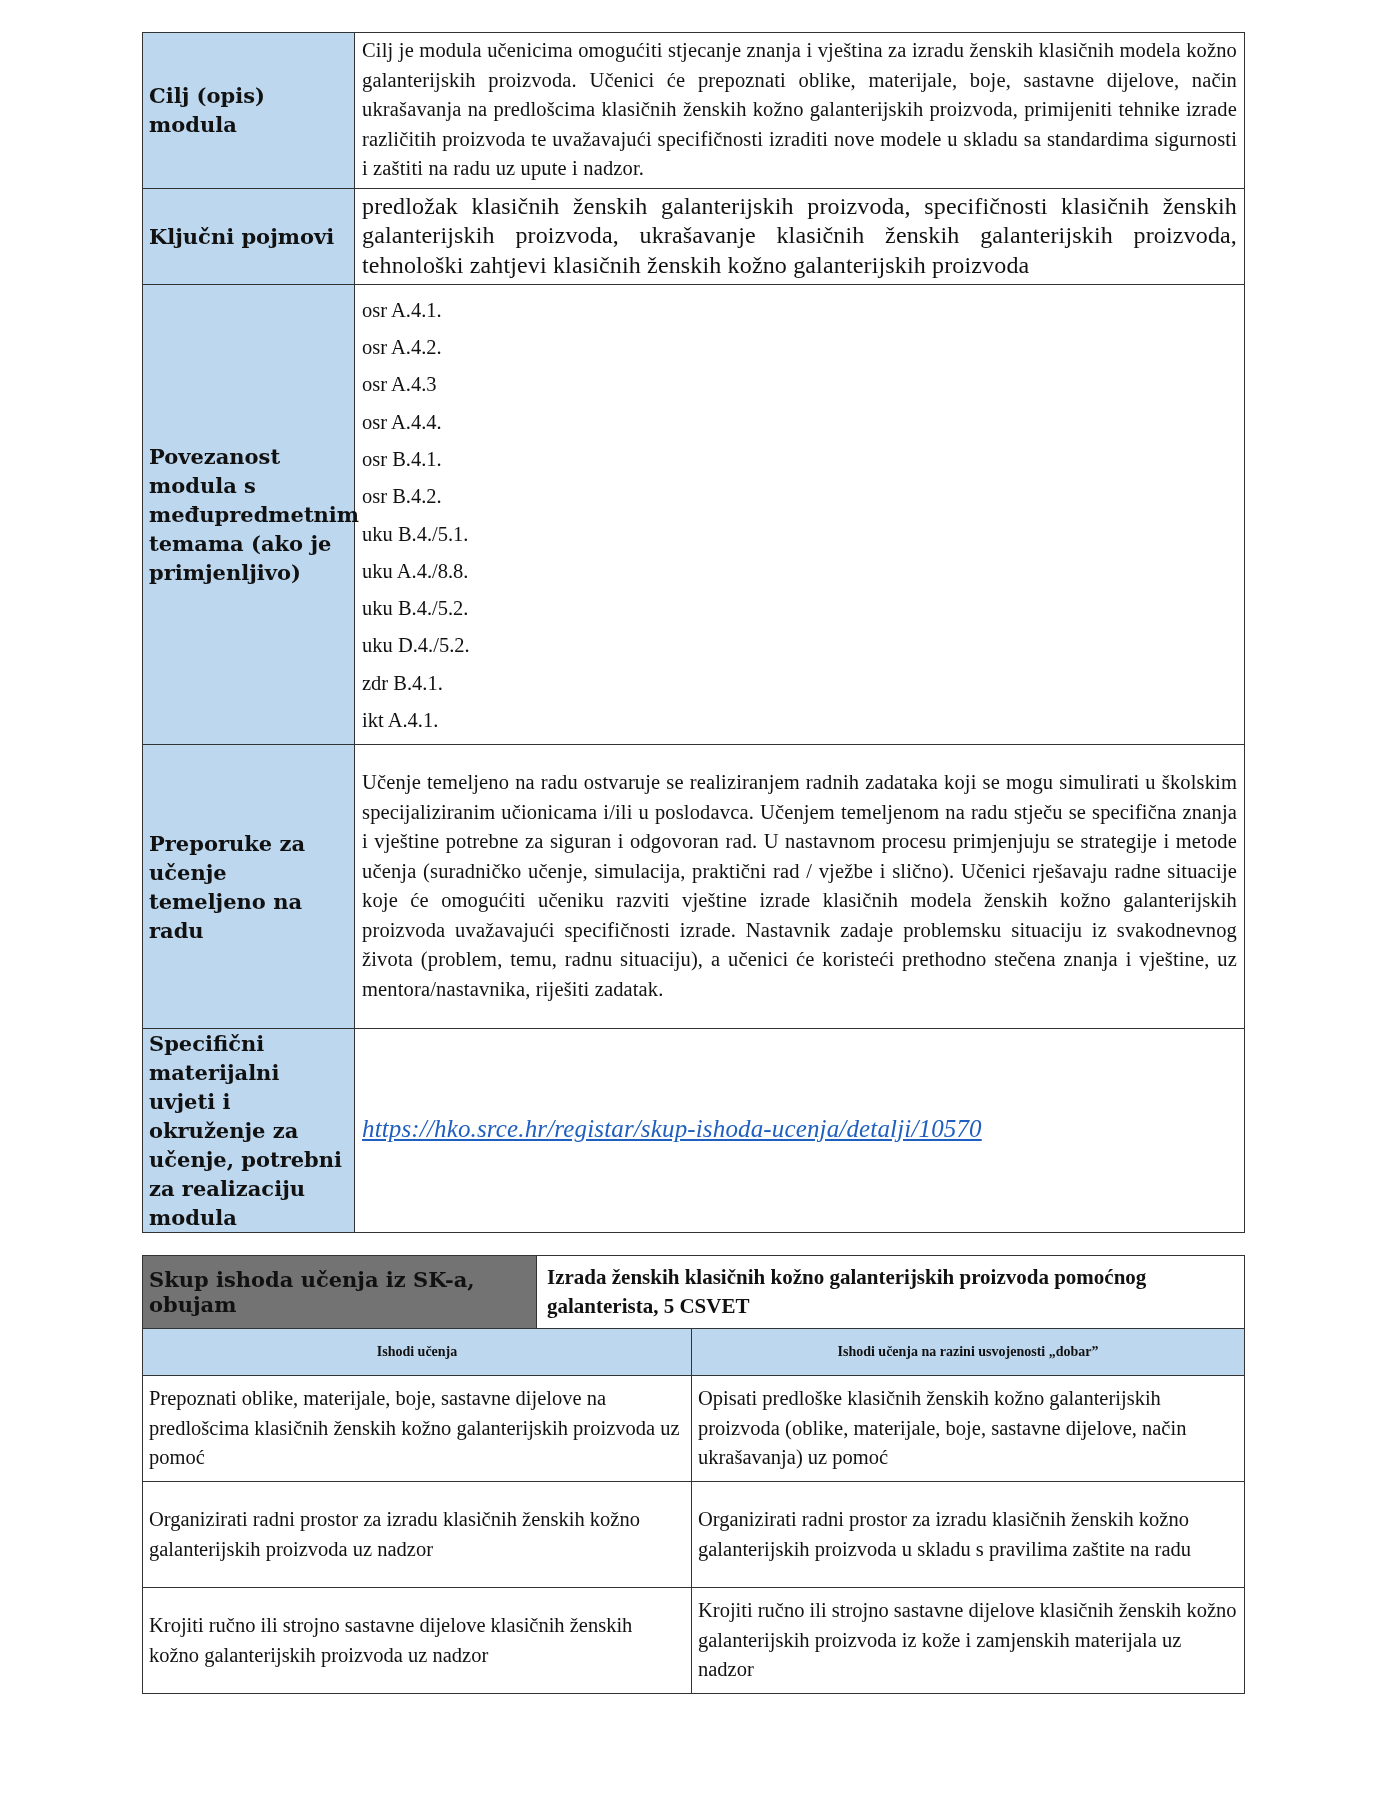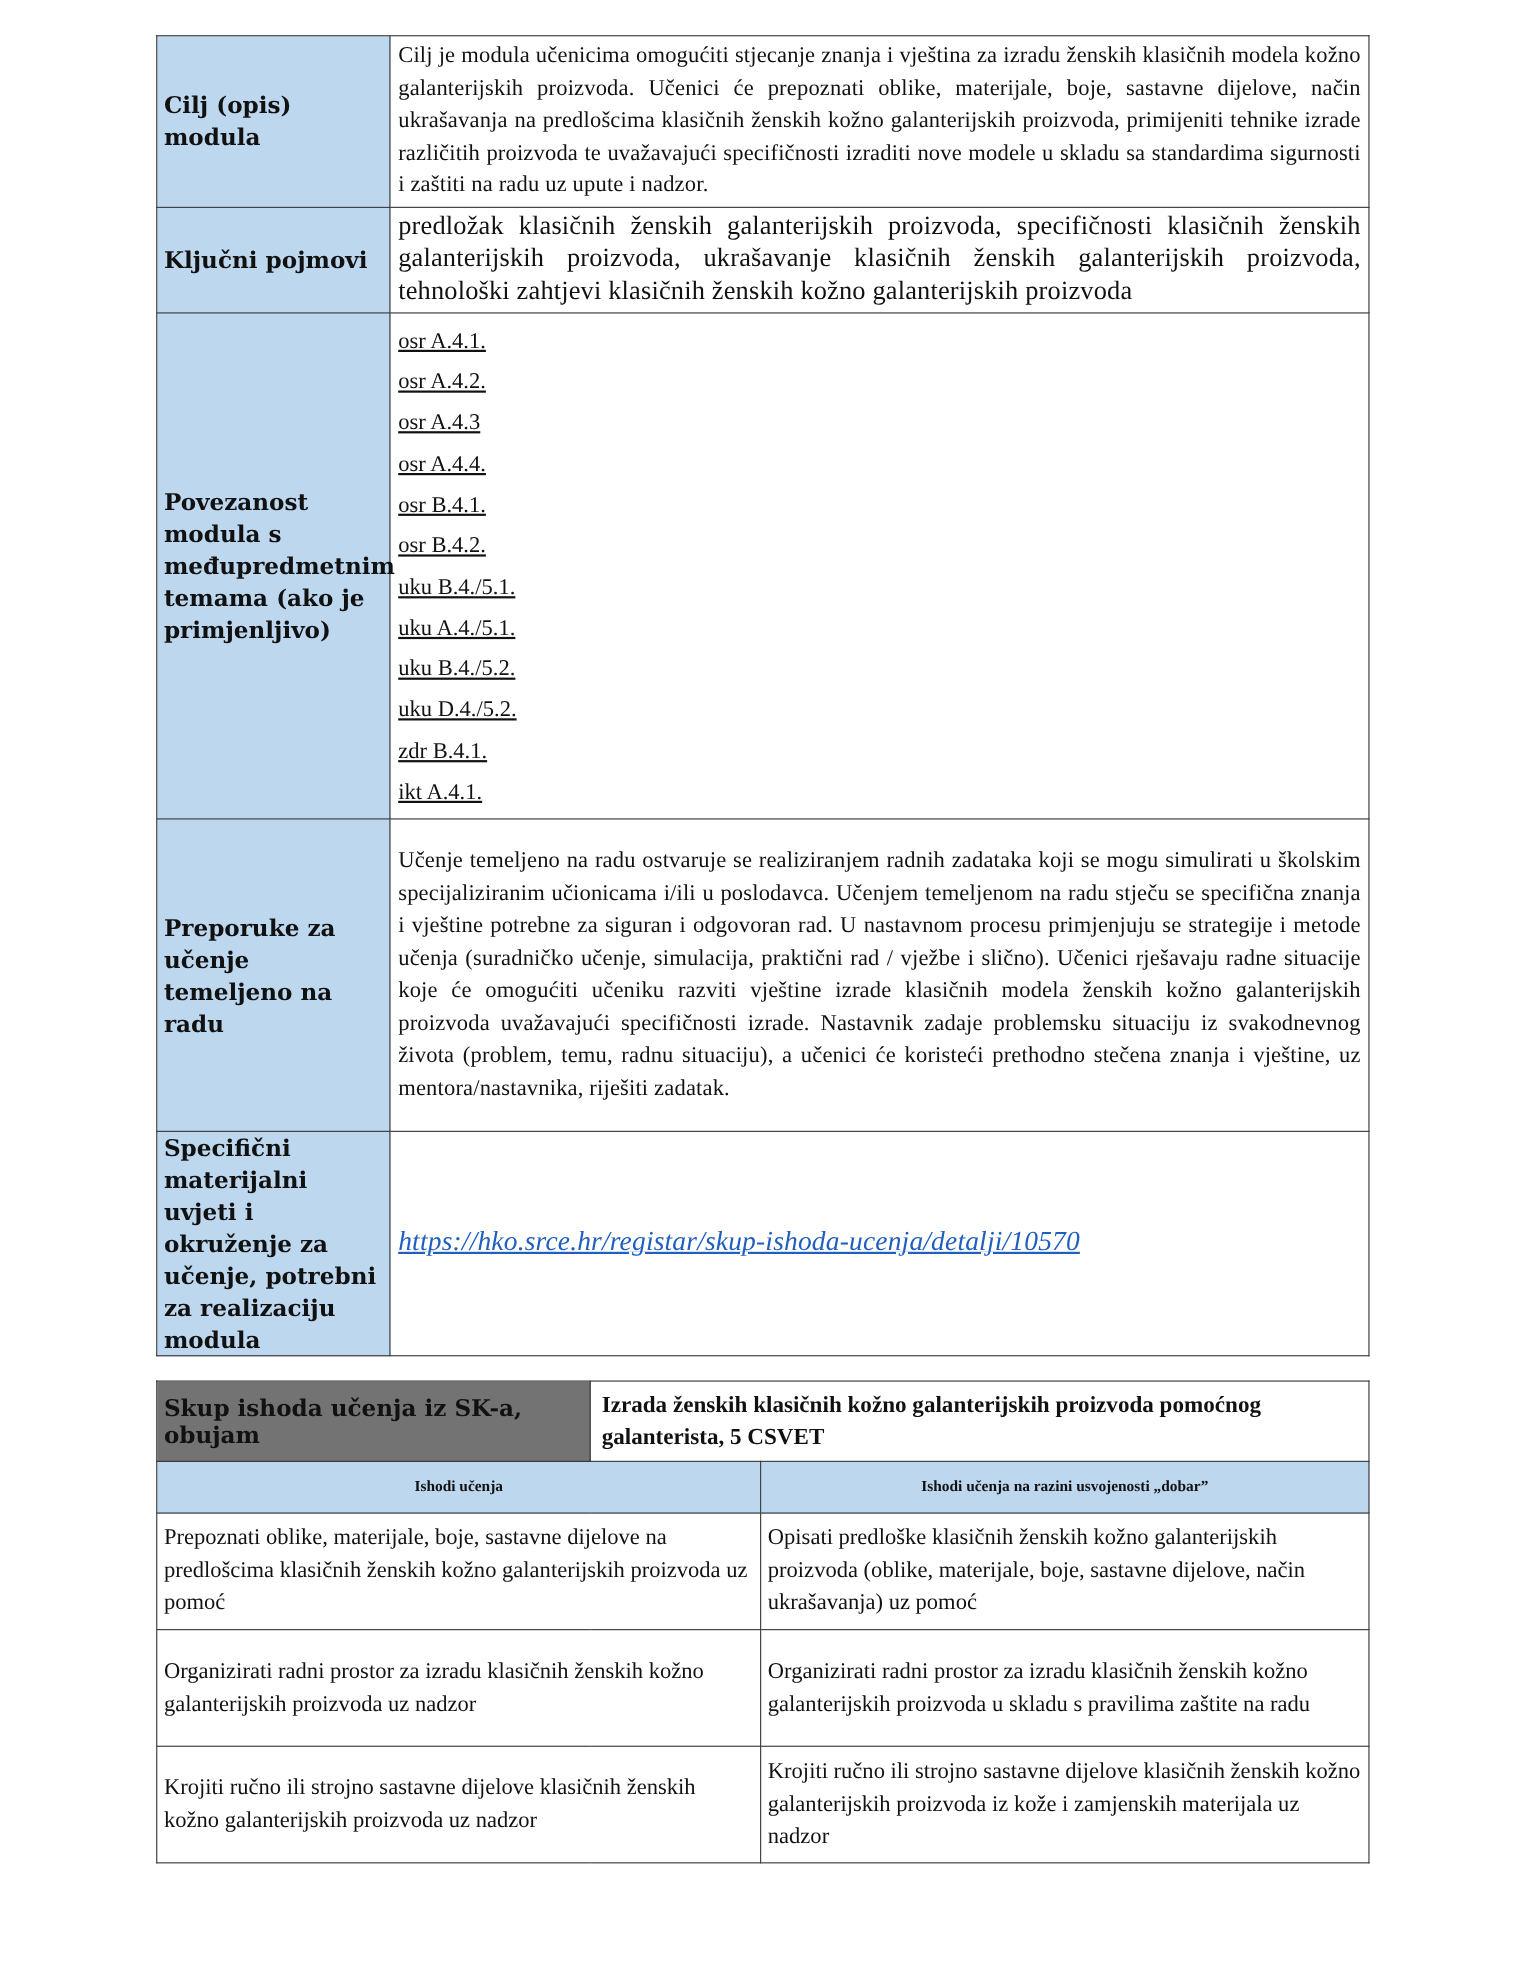--- a/index.html
+++ b/index.html
@@ -4,21 +4,21 @@
 <style>
   html, body { margin: 0; padding: 0; background: #ffffff; }
   body { width: 1386px; height: 1797px; position: relative; font-family: "DejaVu Serif", "Liberation Serif", serif; color: #111; }
   table { border-collapse: collapse; position: absolute; left: 142px; width: 1103px; table-layout: fixed; }
   td { border: 1.5px solid #333; vertical-align: middle; }
   #t1 { top: 32px; }
   #t1 .lab { width: 200px; background: #bdd7ee; font-weight: bold; font-size: 21px; line-height: 29px; padding: 0 6px; }
   #t1 .val { font-size: 20.5px; line-height: 29.5px; padding: 3px 7px 4px 7px; text-align: justify; font-family: "Liberation Serif", serif; letter-spacing: 0.15px; }
   #t1 .val.tight { font-size: 24px; }
   .codes div { height: 37.3px; line-height: 37px; font-size: 20.5px; font-family: "Liberation Serif", serif; }
-  .codes { padding: 6px 7px 4px 7px !important; text-decoration: underline; }
+  .codes { padding: 6px 7px 4px 7px !important; }
   .link { color: #1f5fbf; font-style: italic; font-size: 25px; font-family: "Liberation Serif", serif; }
   #t2 { top: 1255px; }
   #t2 .skup { background: #737373; font-weight: bold; font-size: 21px; padding: 0 6px; height: 72px; }
   #t2 .title { font-weight: bold; font-size: 21px; line-height: 29px; padding: 4px 10px; font-family: "Liberation Serif", serif; }
   #t2 .hdr { background: #bdd7ee; font-weight: bold; font-size: 14px; text-align: center; height: 44px; font-family: "Liberation Serif", serif; }
   #t2 .cell { font-size: 20.5px; line-height: 29.5px; padding: 6px 6px 6px 6px; height: 93px; font-family: "Liberation Serif", serif; }
 </style>
 </head>
 <body>
 
@@ -39,21 +39,21 @@
   <tr style="height:460px">
     <td class="lab">Povezanost modula s međupredmetnim temama (ako je primjenljivo)</td>
     <td class="codes">
       <div>osr A.4.1.</div>
       <div>osr A.4.2.</div>
       <div>osr A.4.3</div>
       <div>osr A.4.4.</div>
       <div>osr B.4.1.</div>
       <div>osr B.4.2.</div>
       <div>uku B.4./5.1.</div>
-      <div>uku A.4./5.1.</div>
+      <div>uku A.4./8.8.</div>
       <div>uku B.4./5.2.</div>
       <div>uku D.4./5.2.</div>
       <div>zdr B.4.1.</div>
       <div>ikt A.4.1.</div>
     </td>
   </tr>
   <tr style="height:284px">
     <td class="lab">Preporuke za učenje temeljeno na radu</td>
     <td class="val">Učenje temeljeno na radu ostvaruje se realiziranjem radnih zadataka koji se mogu simulirati u školskim specijaliziranim učionicama i/ili u poslodavca. Učenjem temeljenom na radu stječu se specifična znanja i vještine potrebne za siguran i odgovoran rad. U nastavnom procesu primjenjuju se strategije i metode učenja (suradničko učenje, simulacija, praktični rad / vježbe i slično). Učenici rješavaju radne situacije koje će omogućiti učeniku razviti vještine izrade klasičnih modela ženskih kožno galanterijskih proizvoda uvažavajući specifičnosti izrade. Nastavnik zadaje problemsku situaciju iz svakodnevnog života (problem, temu, radnu situaciju), a učenici će koristeći prethodno stečena znanja i vještine, uz mentora/nastavnika, riješiti zadatak.</td>
   </tr>

